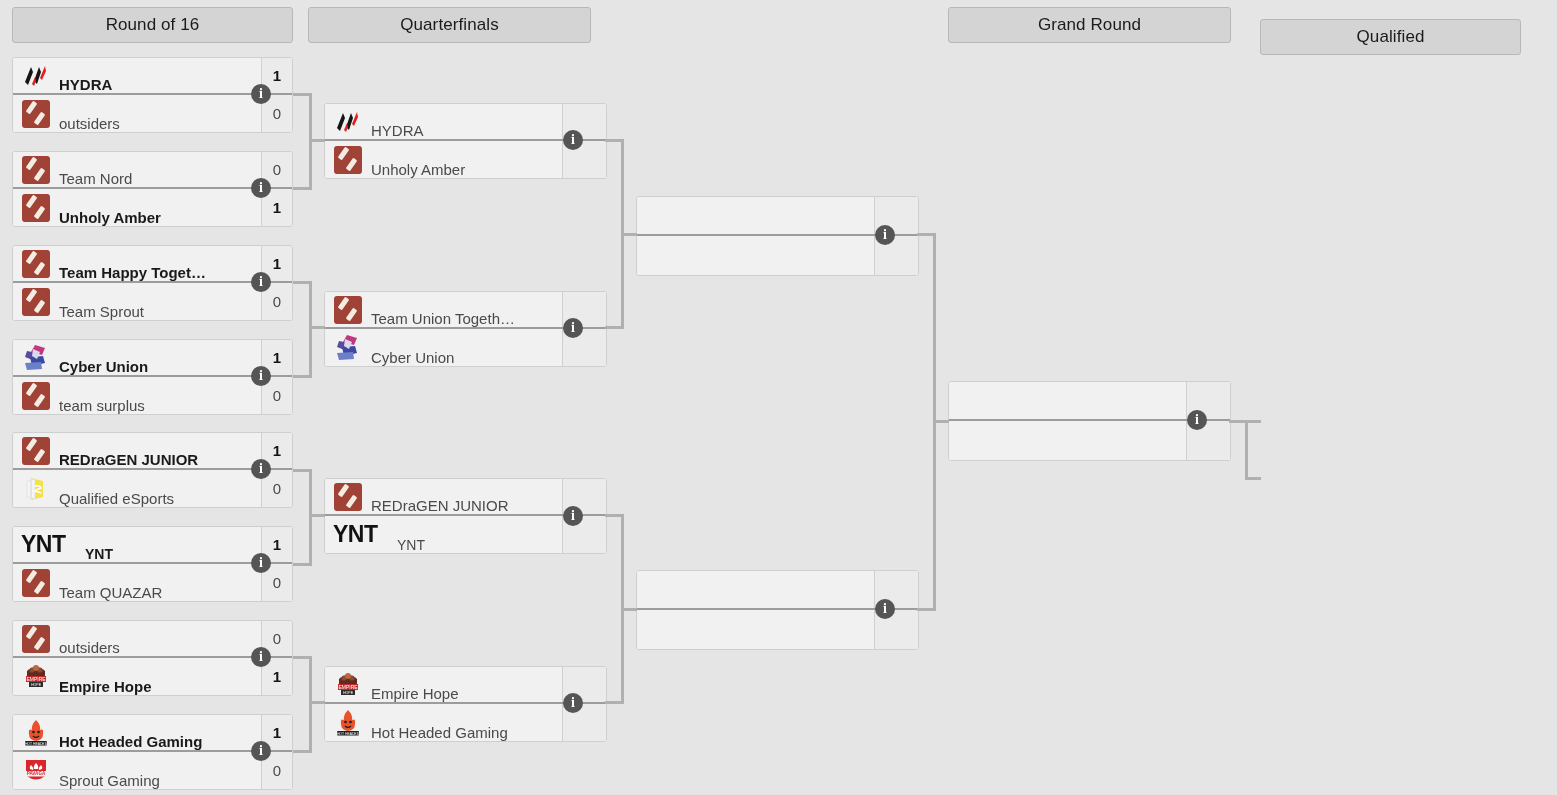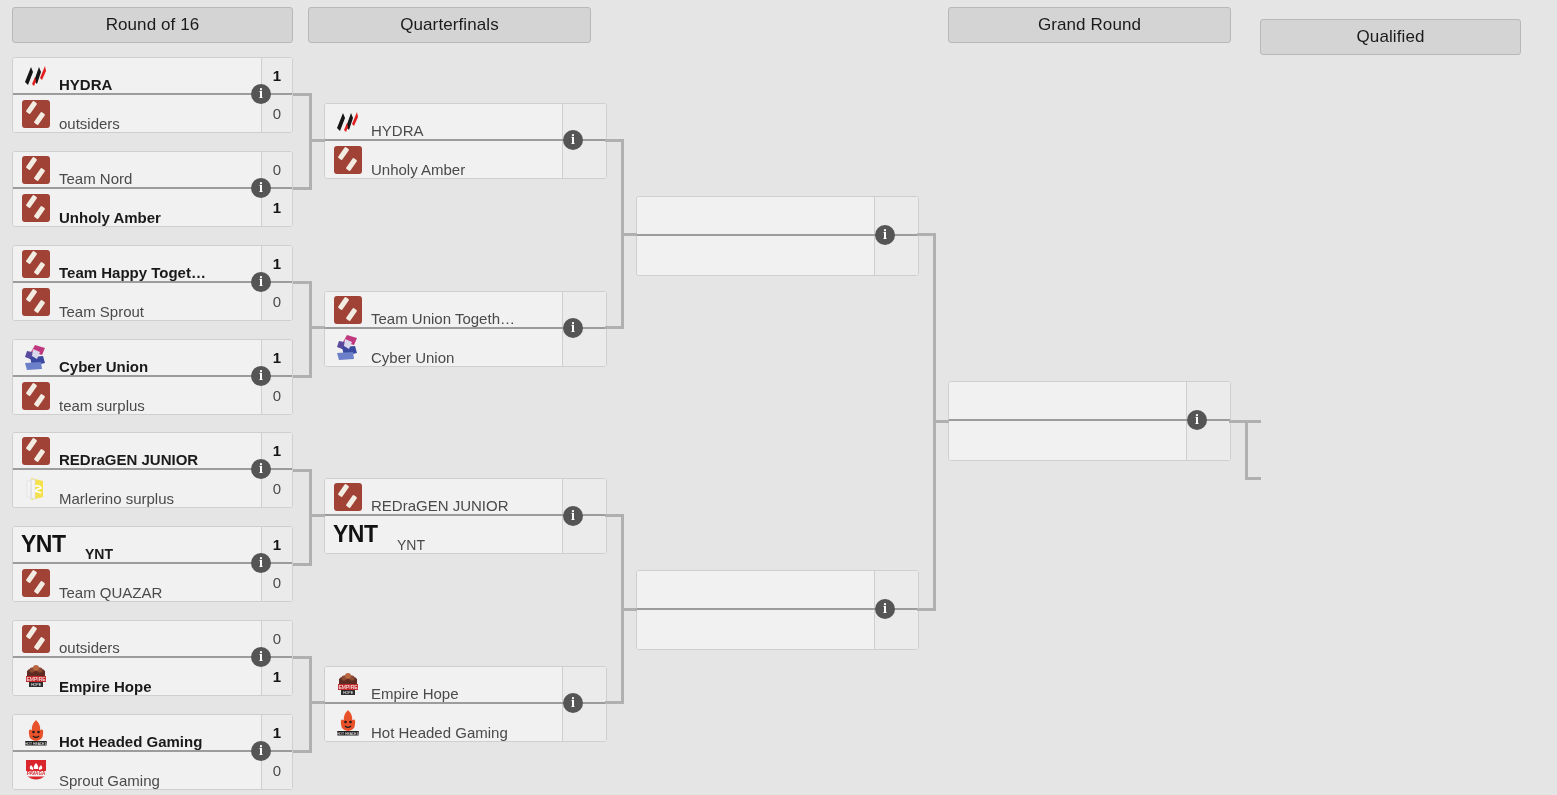--- a/index.html
+++ b/index.html
@@ -298,21 +298,21 @@
     </div>
     <div class="team-row">
       <div class="logo-cell">
         <svg class="logo" viewBox="0 0 30 30">
           <polygon points="10,4 22,7 22,23 10,26" fill="#f5e14b"></polygon>
           <polygon points="6,7 14,5 14,25 6,23" fill="#f4f4f4" stroke="#ddd" stroke-width="0.7"></polygon>
           <polygon points="9,6 11,5 11,25 9,25" fill="#e4e4e4"></polygon>
           <path d="M14,12 q5,-1 6,2 q-4,1 -6,3 q4,1 6,2" fill="none" stroke="#ffffff" stroke-width="1.4"></path>
         </svg>
       </div>
-      <div class="name-cell loser">Marlerino surplus</div>
+      <div class="name-cell loser">Qualified eSports</div>
       <div class="score-cell loser">0</div>
     </div>
   </div>
   <div class="info-badge" style="left:251px; top:459px;">i</div>
 
   <div class="match" style="left:12px; top:526px; width:281px;">
     <div class="team-row first">
       <div class="logo-cell ynt">
         <span class="ynt-logo">YNT</span>
       </div>

